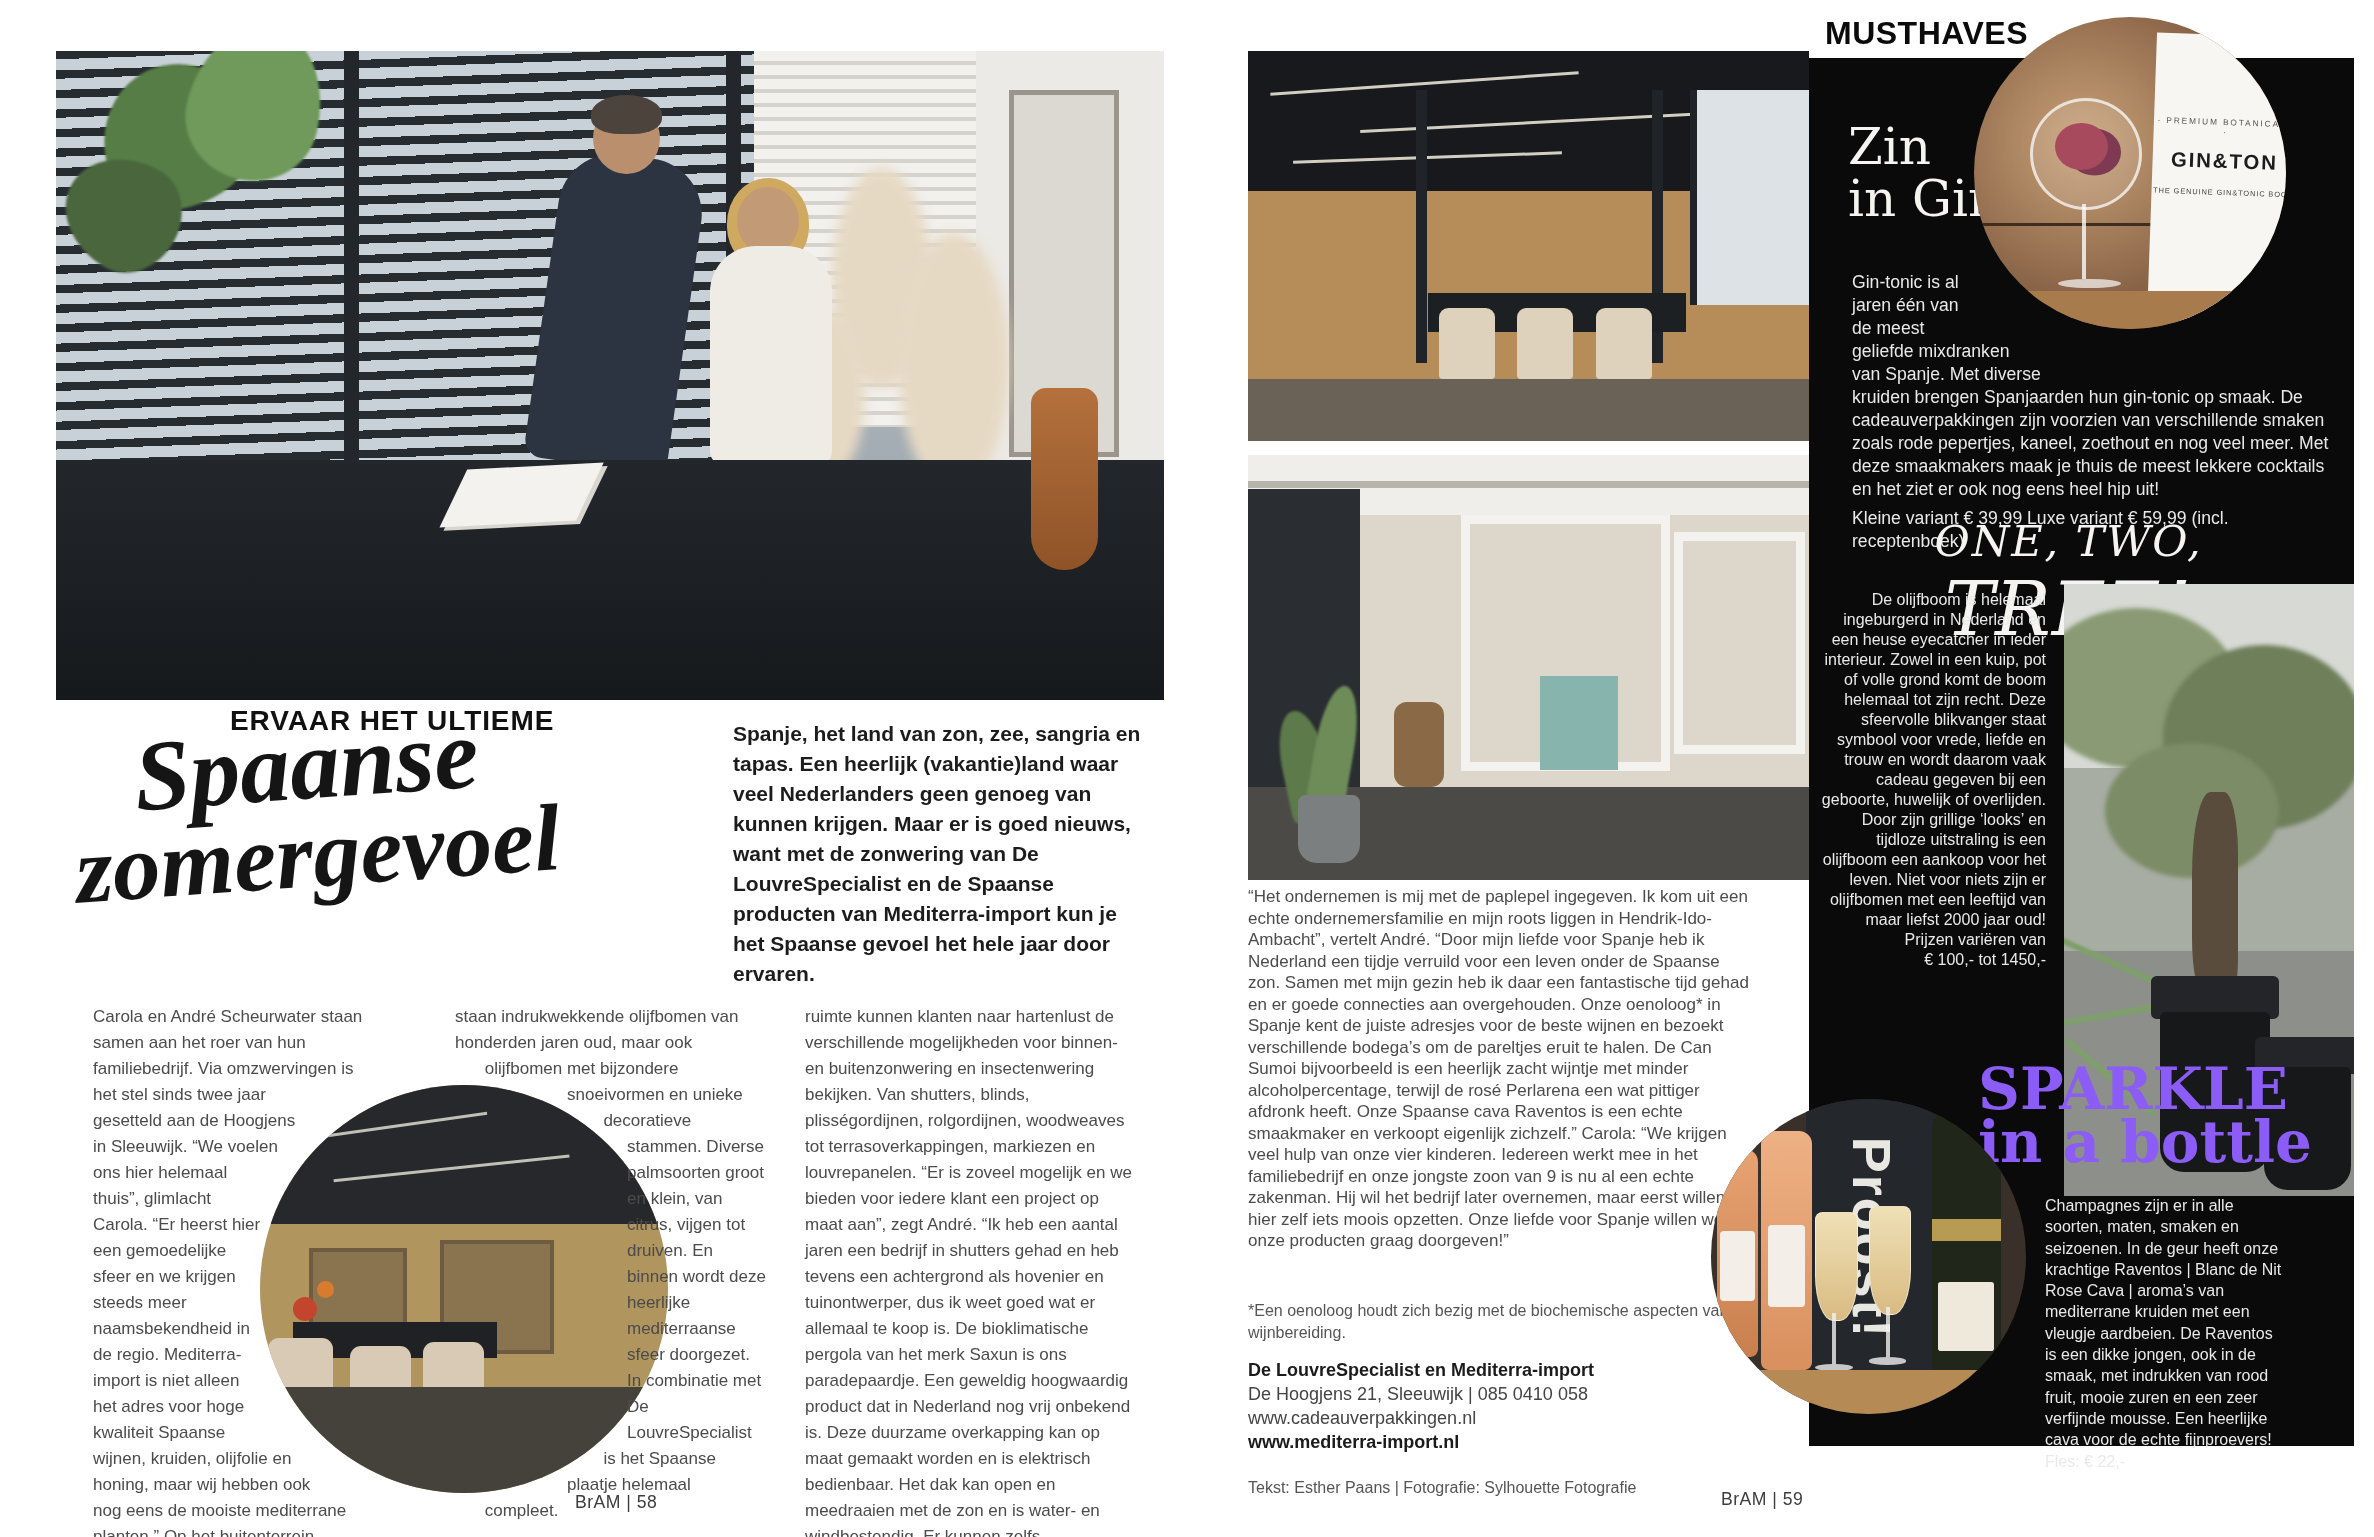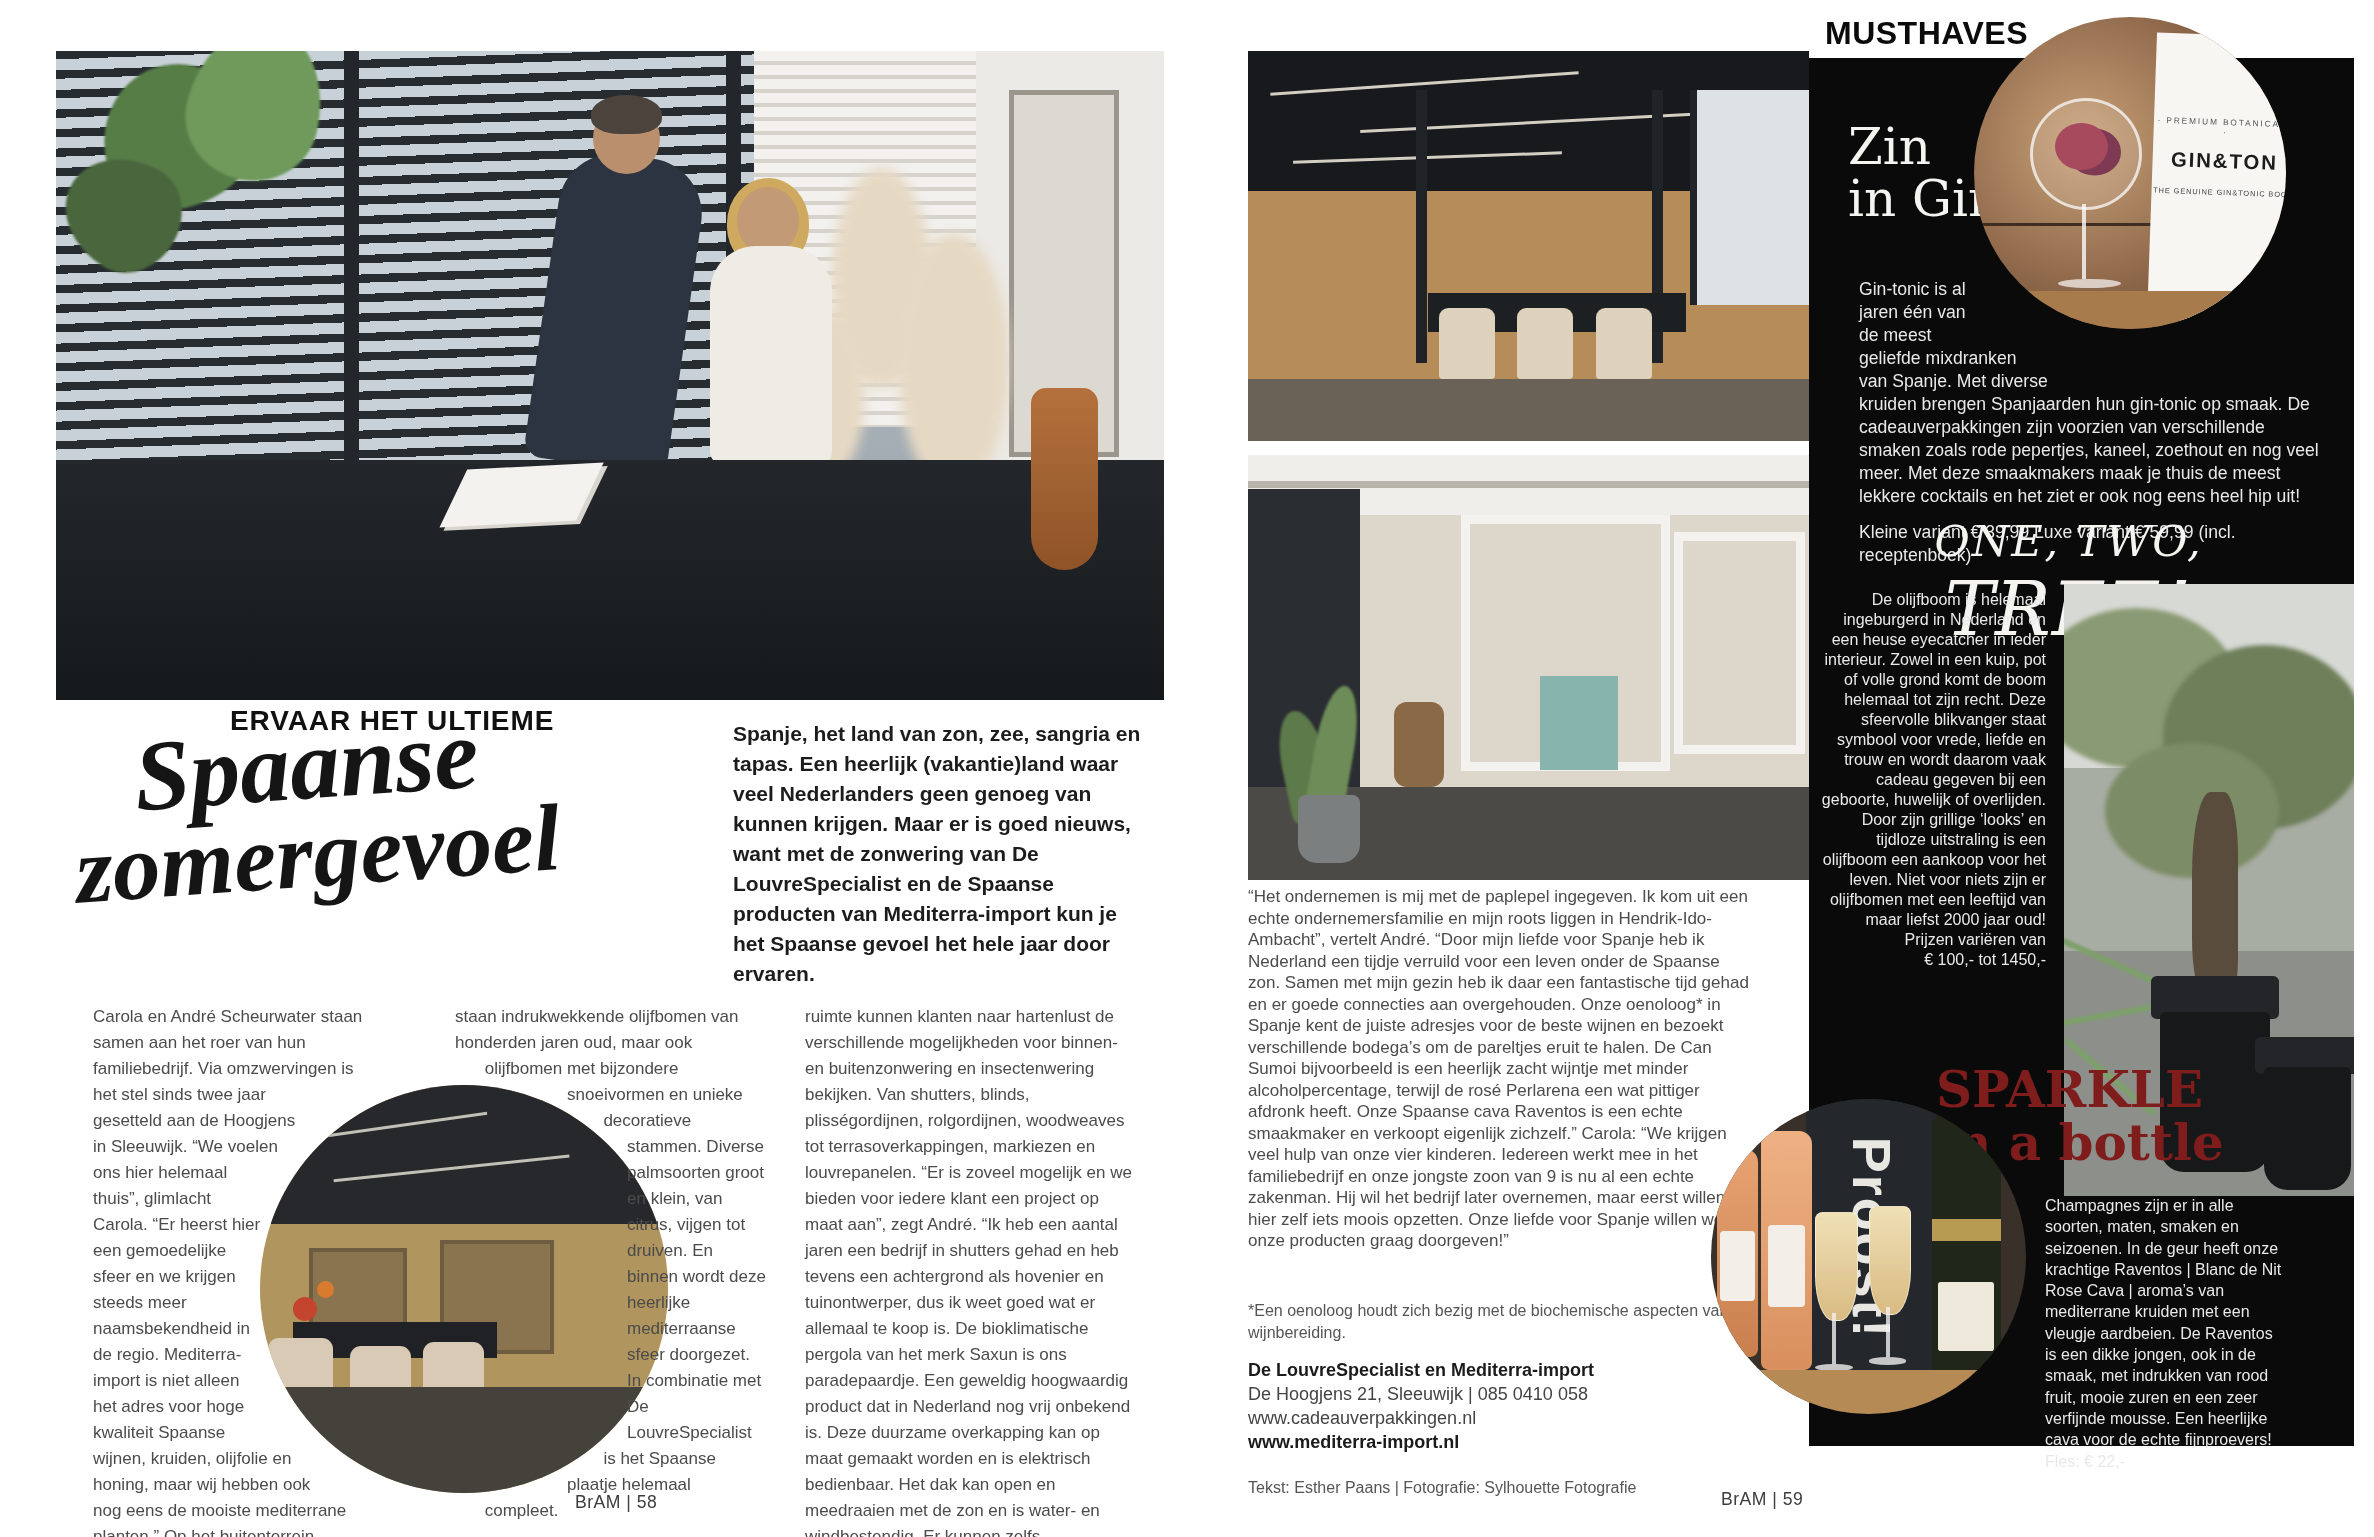--- a/index.html
+++ b/index.html
@@ -78,21 +78,21 @@
   .credits{left:1248px;top:1479px;font-size:16px;color:#555;}
   .pagenum{font-size:17.6px;color:#3d3d3d;letter-spacing:0.5px;}
   
   .mh-title{left:1825px;top:15px;font-size:32px;font-weight:900;color:#0b0b0b;letter-spacing:0.5px;}
   .panel{left:1809px;top:58px;width:545px;height:1388px;background:#0a0a0a;}
   .serif{font-family:"DejaVu Serif","Liberation Serif",serif;}
   .gin-head{left:1848px;top:121px;color:#f5f4f1;font-size:50px;line-height:52px;}
   .gin-head .it{}
   .gin-body-wrap{left:1846px;top:265px;width:496px;font-size:17.6px;line-height:23px;color:#e9e9e9;}
   .gin-shape{float:right;width:371px;height:139px;shape-outside:circle(204px at 158px -93px);}
-  .gin-body-wrap p{margin:13px;}
+  .gin-body-wrap p{margin:6px;}
   .gin-price{margin-top:9.3px;}
   .gin-circle{left:1974px;top:16.7px;width:312px;height:312px;border-radius:50%;overflow:hidden;
               background:radial-gradient(circle at 35% 40%,#c9a279,#7a543a 70%,#5d3f2c);}
   .gc-shelf{position:absolute;left:0;top:66%;width:60%;height:3.7px;background:#3f2d20;}
   .gc-glass-bowl{position:absolute;left:18%;top:26%;width:34%;height:34%;border:3.7px solid rgba(250,250,250,.75);border-radius:50%;background:rgba(255,255,255,.12);}
   .gc-garnish{position:absolute;left:26%;top:34%;width:17%;height:15%;background:#a84a5e;border-radius:50%;box-shadow:13px 5.6px 0 #7e3a52;}
   .gc-stem{position:absolute;left:34.5%;top:60%;width:4.6px;height:24%;background:rgba(250,250,250,.8);}
   .gc-foot{position:absolute;left:27%;top:84%;width:20%;height:9.3px;border-radius:50%;background:rgba(250,250,250,.7);}
   .gc-card{position:absolute;left:57%;top:6%;width:46%;height:92%;background:#f7f6f3;transform:rotate(2deg);
            color:#2a2a2a;text-align:center;padding-top:82px;box-sizing:border-box;}
@@ -107,21 +107,21 @@
   .tree-body{left:1816px;top:590px;width:230px;text-align:right;font-size:16px;line-height:20px;color:#e9e9e9;}
   .tree-body p{margin:0;}
   .tree-price{margin-top:7.4px;font-size:16px;}
   .olive-photo{left:2064px;top:584px;width:290px;height:612px;background:linear-gradient(#d6d9d4 0 30%,#a8ada3 30% 60%,#8d8f8a 60% 100%);overflow:hidden;}
   .ol-blob{position:absolute;border-radius:50%;filter:blur(1.9px);}
   .ol-trunk{position:absolute;left:44%;top:34%;width:16%;height:34%;background:#5a4c3c;border-radius:40% 30% 20% 30%;}
   .ol-pot{position:absolute;background:#17181a;border-radius:5.6px 5.6px 24px 24px;}
   .ol-rim{position:absolute;background:#232528;border-radius:5.6px;}
   .ol-palm{position:absolute;background:#7da06b;height:5.6px;border-radius:3.7px;filter:blur(0.9px);}
   
-  .sparkle-head{left:1936px;top:1063px;color:#7f1d1d;font-weight:700;font-size:50px;line-height:53px;}
+  .sparkle-head{left:1978px;top:1063px;color:#8b5cf6;font-weight:700;font-size:58px;line-height:53px;}
   .sparkle-body{left:2045px;top:1195px;width:243px;font-size:16px;line-height:21.3px;color:#e9e9e9;}
   .sparkle-body p{margin:0;}
   .sparkle-price{margin-top:1.9px;}
   .champ-circle{left:1711px;top:1099px;width:315px;height:315px;border-radius:50%;overflow:hidden;background:#39302a;}
   .cc-board{position:absolute;left:30%;top:-4%;width:42%;height:92%;background:#24272c;}
   .cc-proost{position:absolute;left:30%;top:2%;width:42%;height:84%;display:flex;align-items:center;justify-content:center;}
   .cc-proost span{transform:rotate(90deg);font-size:54px;font-weight:800;color:#e9e7e2;letter-spacing:1.9px;white-space:nowrap;}
   .cc-bottle-rose{position:absolute;border-radius:13px 13px 7.4px 7.4px;}
   .cc-label{position:absolute;background:#f3eee8;border-radius:3.7px;}
   .cc-champ{position:absolute;left:70%;top:4%;width:22%;height:84%;background:#20261a;border-radius:15px 15px 5.6px 5.6px;}

